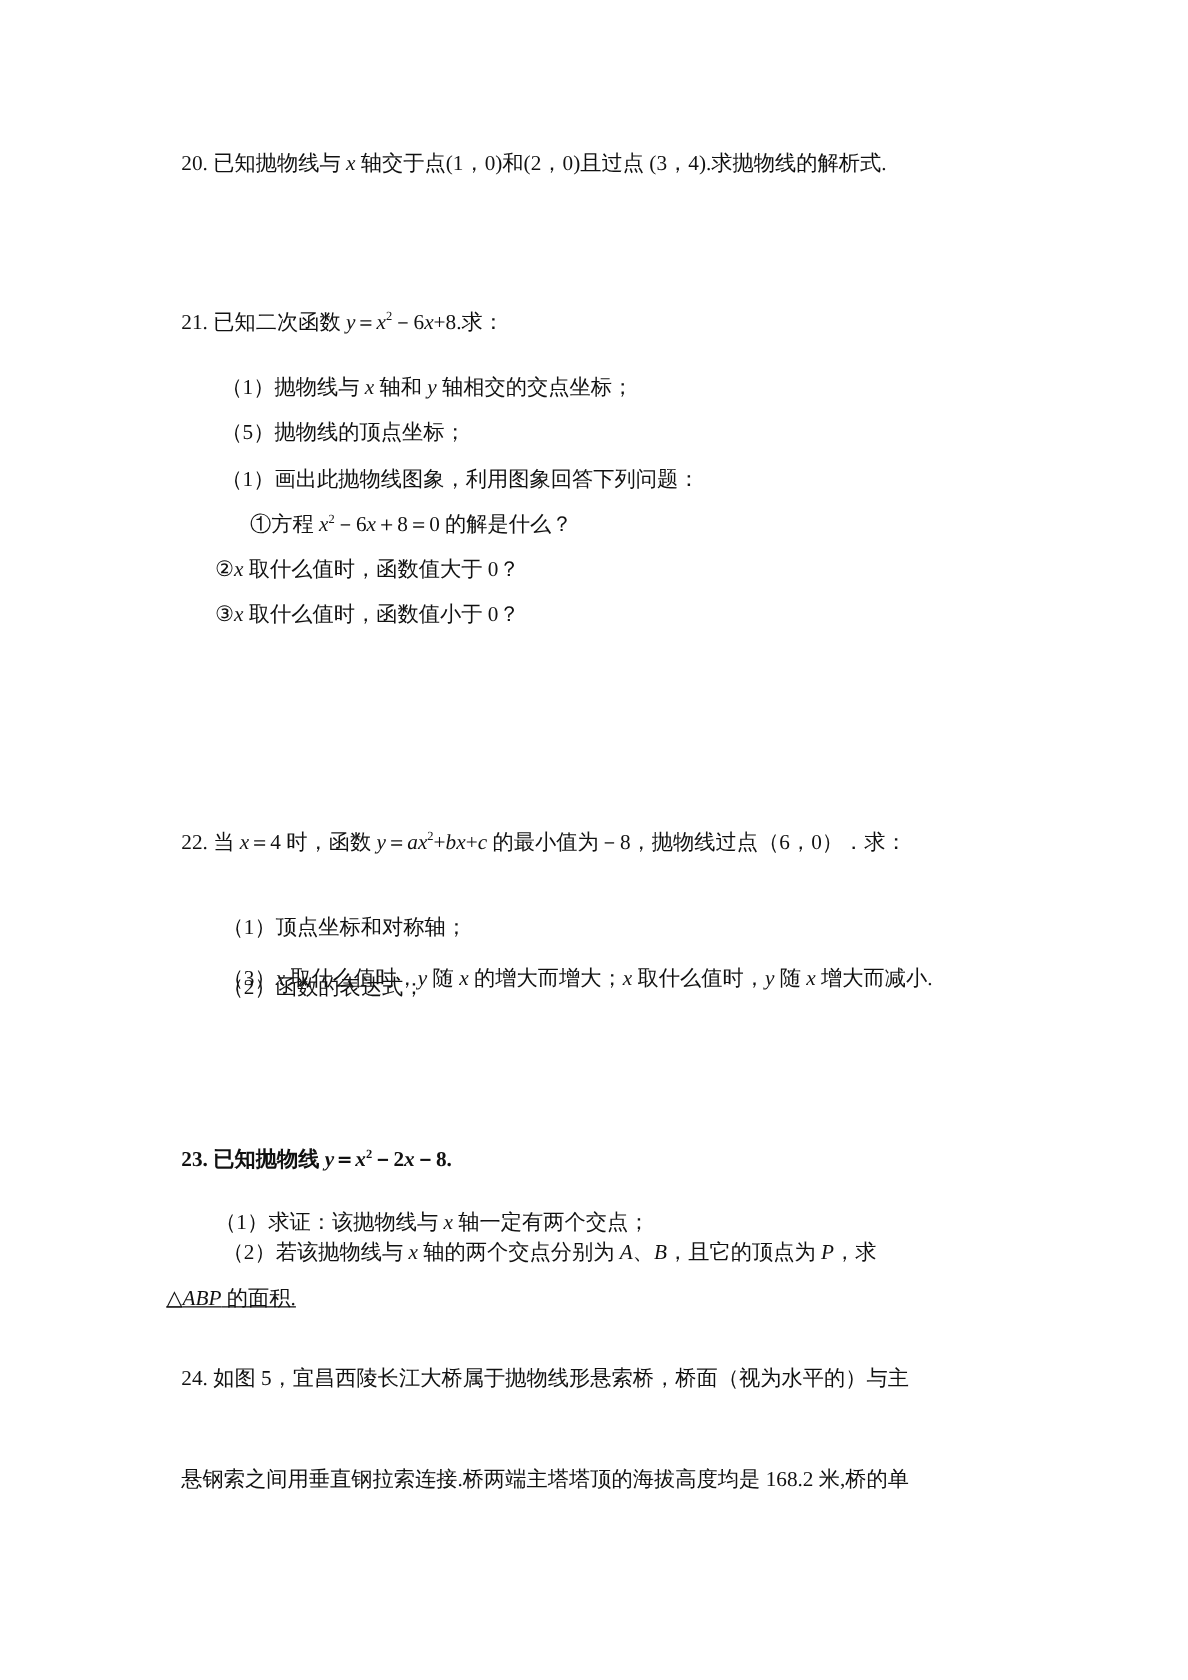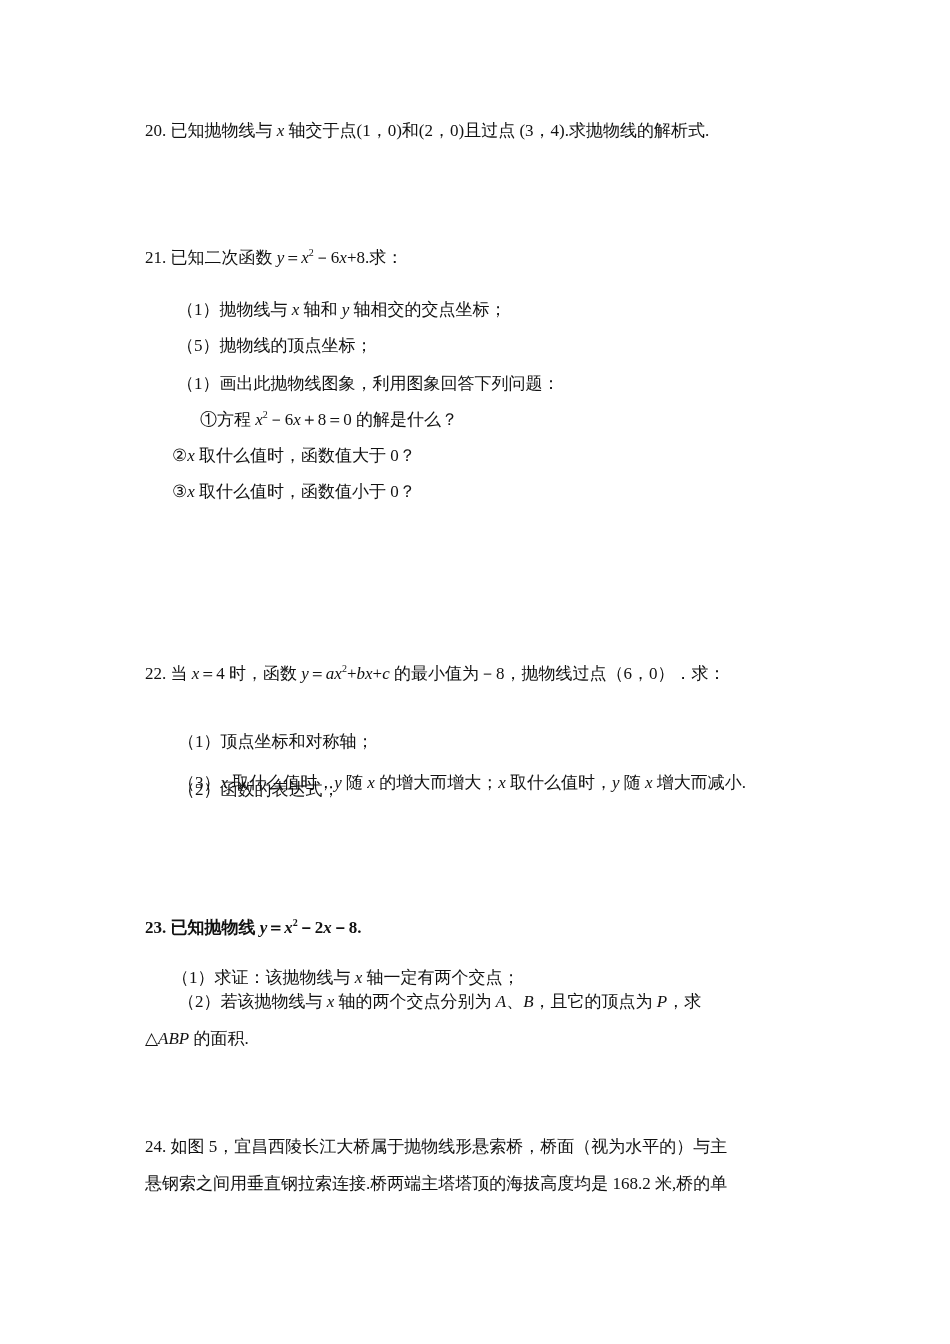--- a/index.html
+++ b/index.html
@@ -28,19 +28,19 @@
     <div>
       <div class="line" style="top: 663px; left: 145px;">22. 当  <i>x</i>＝4 时，函数 <i>y</i>＝<i>ax</i><sup>2</sup>+<i>bx</i>+<i>c</i> 的最小值为－8，抛物线过点（6，0）．求：</div>
       <div class="line" style="top: 699px; left: 178px; margin-top: 32px;">（1）顶点坐标和对称轴；</div>
       <div class="line" style="top: 736px; left: 178px; margin-top: 43px;">（2）函数的表达式；</div>
       <div class="line" style="top: 772px; left: 178px;">（3）<i>x</i> 取什么值时，<i>y</i> 随 <i>x</i> 的增大而增大；<i>x</i> 取什么值时，<i>y</i> 随 <i>x</i> 增大而减小.</div>
     </div>
     <div>
       <div class="line" style="top: 917px; left: 145px; font-weight: bold;">23. 已知抛物线 <i>y</i>＝<i>x</i><sup>2</sup>－2<i>x</i>－8.</div>
       <div class="line" style="top: 954px; left: 172px; margin-top: 13px;">（1）求证：该抛物线与 <i>x</i> 轴一定有两个交点；</div>
       <div class="line" style="top: 991px; left: 178px;">（2）若该抛物线与 <i>x</i> 轴的两个交点分别为 <i>A</i>、<i>B</i>，且它的顶点为 <i>P</i>，求</div>
-      <div class="line" style="top: 1028px; left: 145px;">△<i>ABP</i> 的面积.</div>
+      <div class="line" style="top: 1028px; left: 133px; text-decoration: underline;">△<i>ABP</i> 的面积.</div>
     </div>
     <div>
-      <div class="line" style="top: 1136px; left: 145px;">24. 如图 5，宜昌西陵长江大桥属于抛物线形悬索桥，桥面（视为水平的）与主</div>
+      <div class="line" style="top: 1092px; left: 145px;">24. 如图 5，宜昌西陵长江大桥属于抛物线形悬索桥，桥面（视为水平的）与主</div>
       <div class="line" style="top: 1173px; left: 145px;">悬钢索之间用垂直钢拉索连接.桥两端主塔塔顶的海拔高度均是 168.2 米,桥的单</div>
     </div>
   </div>
 
 </body></html>

